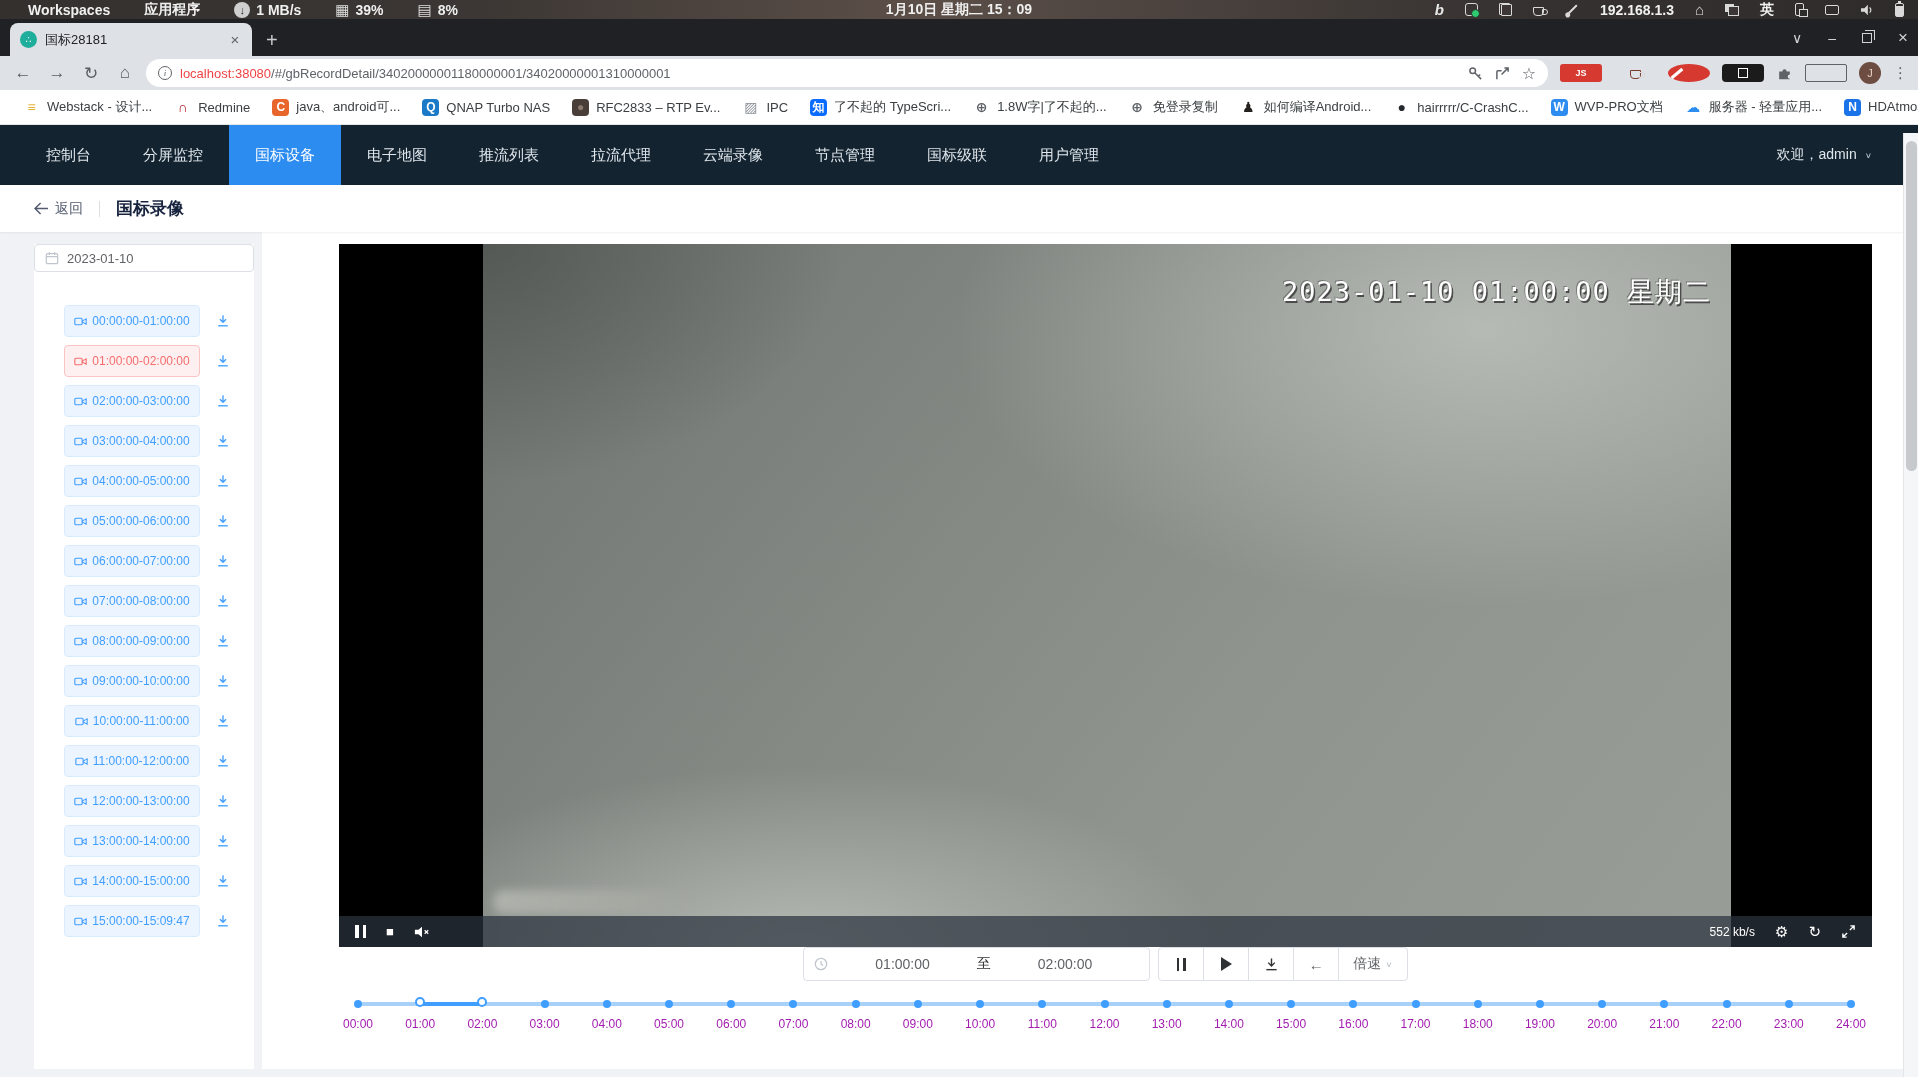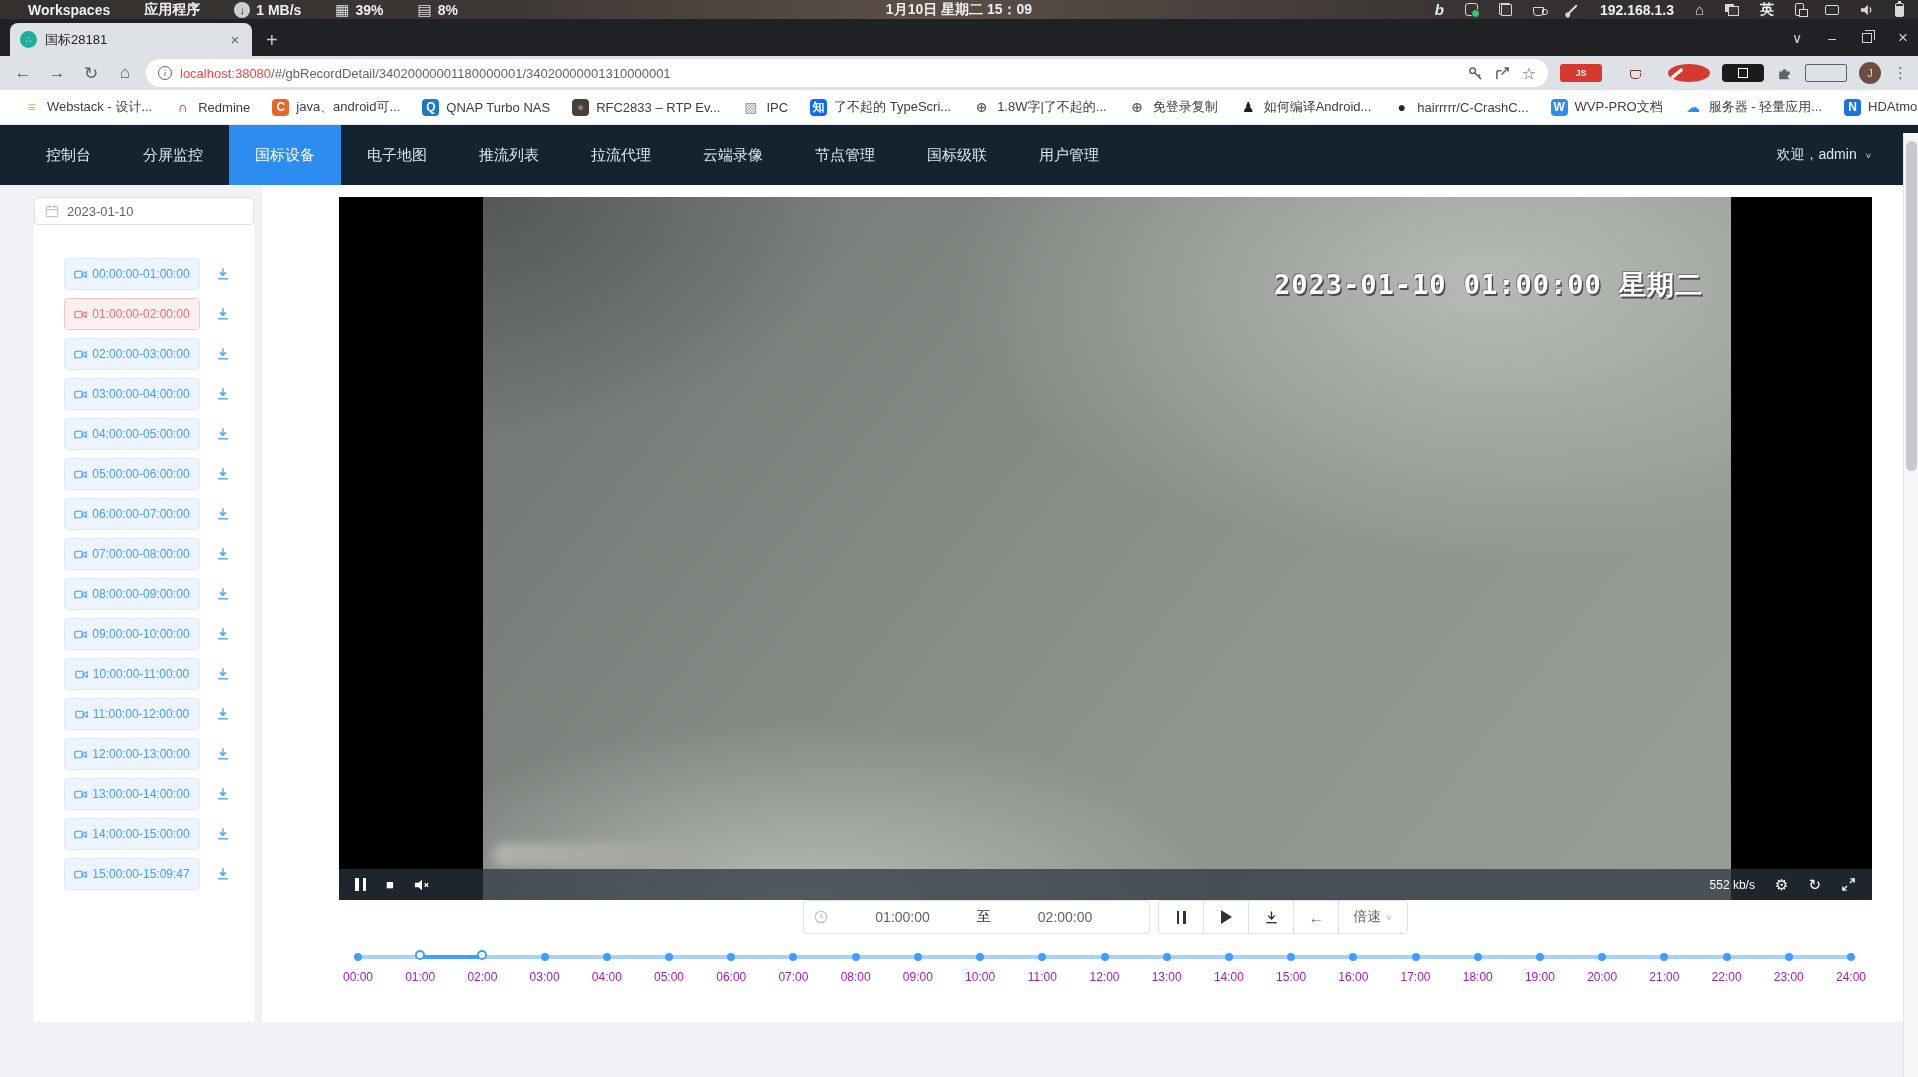--- a/index.html
+++ b/index.html
@@ -97,22 +97,22 @@
   
   .player { position:relative; margin-left:77px; width:1533px; height:703px; background:#000; overflow:hidden; }
   .video { position:absolute; left:144px; top:0; width:1248px; height:703px;
     background:
       radial-gradient(ellipse 850px 450px at 80% 12%, rgba(215,219,214,.55), rgba(215,219,214,0) 62%),
       radial-gradient(ellipse 700px 300px at 25% 100%, rgba(218,221,215,.55), rgba(218,221,215,0) 60%),
       radial-gradient(ellipse 600px 400px at 0% 0%, rgba(62,67,64,.55), rgba(62,67,64,0) 60%),
       linear-gradient(128deg,#6e736f 0%,#848984 38%,#8f948f 62%,#989d98 100%); }
   .vid-smudge { position:absolute; left:10px; bottom:33px; width:200px; height:24px; border-radius:10px;
     background:linear-gradient(90deg,#b4b8b1,#a6aaa3 70%,rgba(166,170,163,0)); filter:blur(5px); opacity:.85; }
-  .osd { position:absolute; top:30px; right:28px; font-family:"DejaVu Sans Mono",monospace; font-weight:700; font-size:27px; color:#fff; letter-spacing:1px;
-    text-shadow:1.5px 1.5px 0 rgba(70,70,70,.95), -1px -1px 0 rgba(70,70,70,.5);margin-top:40px; }
+  .osd { position:absolute; top:30px; right:20px; font-family:"DejaVu Sans Mono",monospace; font-weight:400; font-size:27px; color:#fff; letter-spacing:1px;
+    text-shadow:1.5px 1.5px 0 rgba(70,70,70,.95), -1px -1px 0 rgba(70,70,70,.5); }
   .player-bar { position:absolute; left:0; right:0; bottom:0; height:31px; background:rgba(43,51,63,.72); display:flex; align-items:center; padding:0 16px; gap:20px; color:#fff; }
   .pb-pause { width:11px; height:13px; display:flex; justify-content:space-between; }
   .pb-pause i { width:3.5px; height:13px; background:#fff; }
   .pb-stop { font-size:13px; line-height:1; }
   .pb-spacer { flex:1; }
   .pb-bitrate { font-size:12px; color:#fff; }
   .pb-glyph { font-size:15px; line-height:1; }
 
   
   .controls-row { margin-left:77px; width:1533px; display:flex; justify-content:center; align-items:center; }
@@ -329,20 +329,30 @@
       </div>
       <div class="nav-item">
         <span>用户管理</span>
       </div>
       <div class="nav-right">
       <span>欢迎，admin</span>
       <span class="caret">∨</span>
     </div>
   </div>
 
+  <div class="pagehead">
+    <span class="back-link">
+      <svg width="15" height="13" viewBox="0 0 16 14">
+          <path d="M7 1L1 7l6 6M1 7h14" stroke="#515a6e" stroke-width="1.6" fill="none"></path>
+        </svg>
+      <span>返回</span>
+    </span>
+    <span class="ph-divider"></span>
+    <span class="ph-title">国标录像</span>
+  </div>
 
   <div class="content">
     <div class="sidebar">
       <div class="date-input">
         <svg width="14" height="14" viewBox="0 0 16 16">
             <rect x="1.5" y="3" width="13" height="11.5" rx="1.5" fill="none" stroke="#c0c4cc" stroke-width="1.4"></rect>
             <path d="M1.5 6.5h13M5 1.5v3M11 1.5v3" stroke="#c0c4cc" stroke-width="1.4"></path>
           </svg>
         <span>2023-01-10</span>
       </div>

